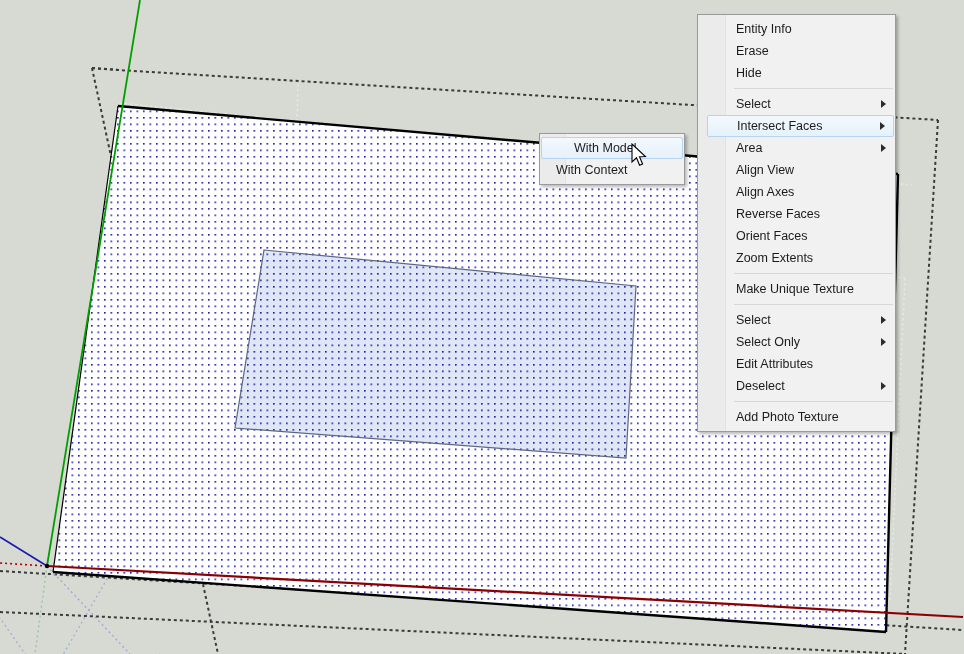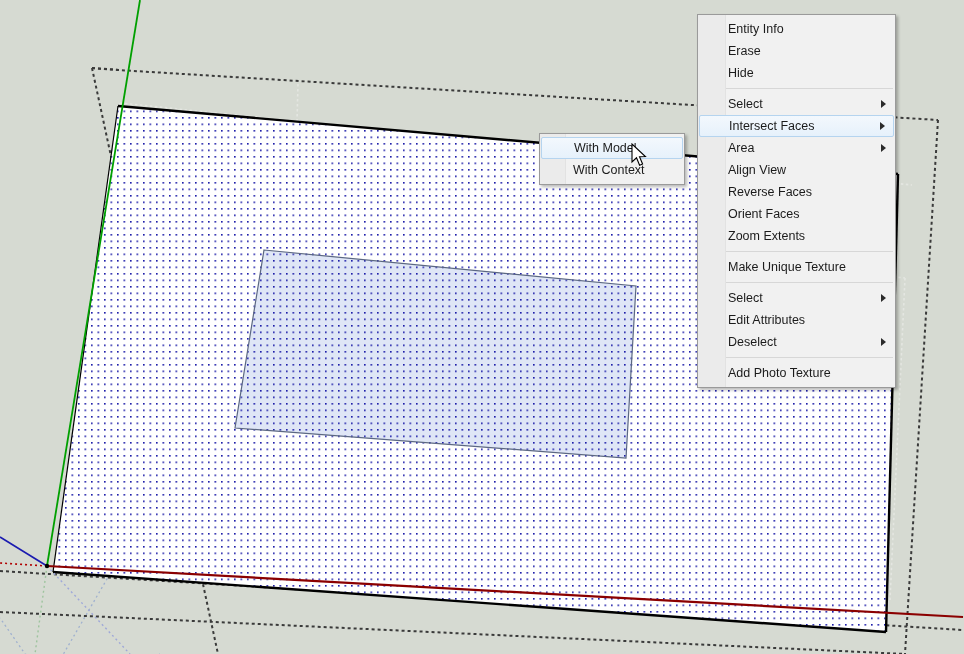--- a/index.html
+++ b/index.html
@@ -47,21 +47,21 @@
     width: 27px;
     background: #ebebeb;
     border-right: 1px solid #e2e2e2;
     pointer-events: none;
   }
 
   #context-menu {
     left: 697px;
     top: 14px;
     width: 199px;
-    padding: 3px 0 3px 0;
+    padding: 3px 0 3px 8px;
   }
 
   #submenu {
     left: 539px;
     top: 133px;
     width: 146px;
     padding: 3px 0 3px 0;
   }
   #submenu::before {
     width: 25px;
@@ -70,21 +70,21 @@
   .menu-item {
     position: relative;
     height: 22px;
     line-height: 22px;
     padding-left: 30px;
     padding-right: 22px;
     white-space: nowrap;
     box-sizing: border-box;
     z-index: 2;
   }
-  #submenu .menu-item { padding-left: 33px; }
+  #submenu .menu-item { padding-left: 16px; }
 
   .menu-item.highlight {
     background: linear-gradient(to bottom, #f3f8fd 0%, #e6f1fb 100%);
     border: 1px solid #b5d4ef;
     border-radius: 2px;
     line-height: 20px;
     margin: 0 1px;
     padding-left: 29px;
   }
   #submenu .menu-item.highlight { padding-left: 32px; }
@@ -189,27 +189,29 @@
 
   <div id="context-menu" class="menu">
       <div class="menu-item"><span>Entity Info</span></div>
       <div class="menu-item"><span>Erase</span></div>
       <div class="menu-item"><span>Hide</span></div>
       <div class="menu-sep"></div>
       <div class="menu-item"><span>Select</span><span class="arrow"></span></div>
       <div class="menu-item highlight"><span>Intersect Faces</span><span class="arrow"></span></div>
       <div class="menu-item"><span>Area</span><span class="arrow"></span></div>
       <div class="menu-item"><span>Align View</span></div>
+      <div class="menu-item"><span>Align Axes</span></div>
       <div class="menu-item"><span>Reverse Faces</span></div>
       <div class="menu-item"><span>Orient Faces</span></div>
       <div class="menu-item"><span>Zoom Extents</span></div>
       <div class="menu-sep"></div>
       <div class="menu-item"><span>Make Unique Texture</span></div>
       <div class="menu-sep"></div>
       <div class="menu-item"><span>Select</span><span class="arrow"></span></div>
+      <div class="menu-item"><span>Select Only</span><span class="arrow"></span></div>
       <div class="menu-item"><span>Edit Attributes</span></div>
       <div class="menu-item"><span>Deselect</span><span class="arrow"></span></div>
       <div class="menu-sep"></div>
       <div class="menu-item"><span>Add Photo Texture</span></div>
     </div>
 
   <div id="submenu" class="menu">
       <div class="menu-item highlight"><span>With Model</span></div>
       <div class="menu-item"><span>With Context</span></div>
     </div>

